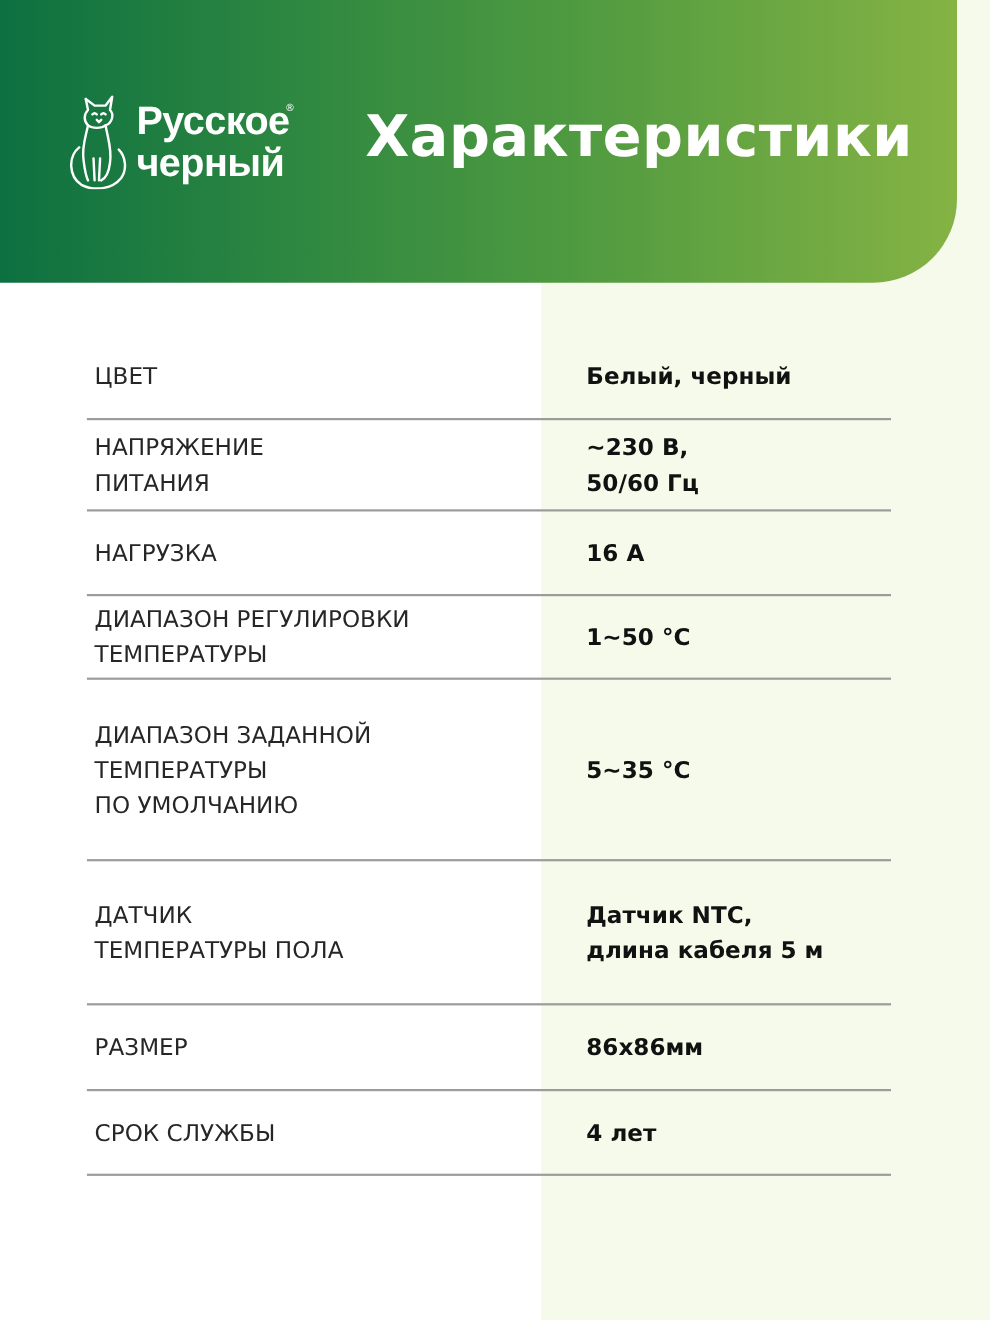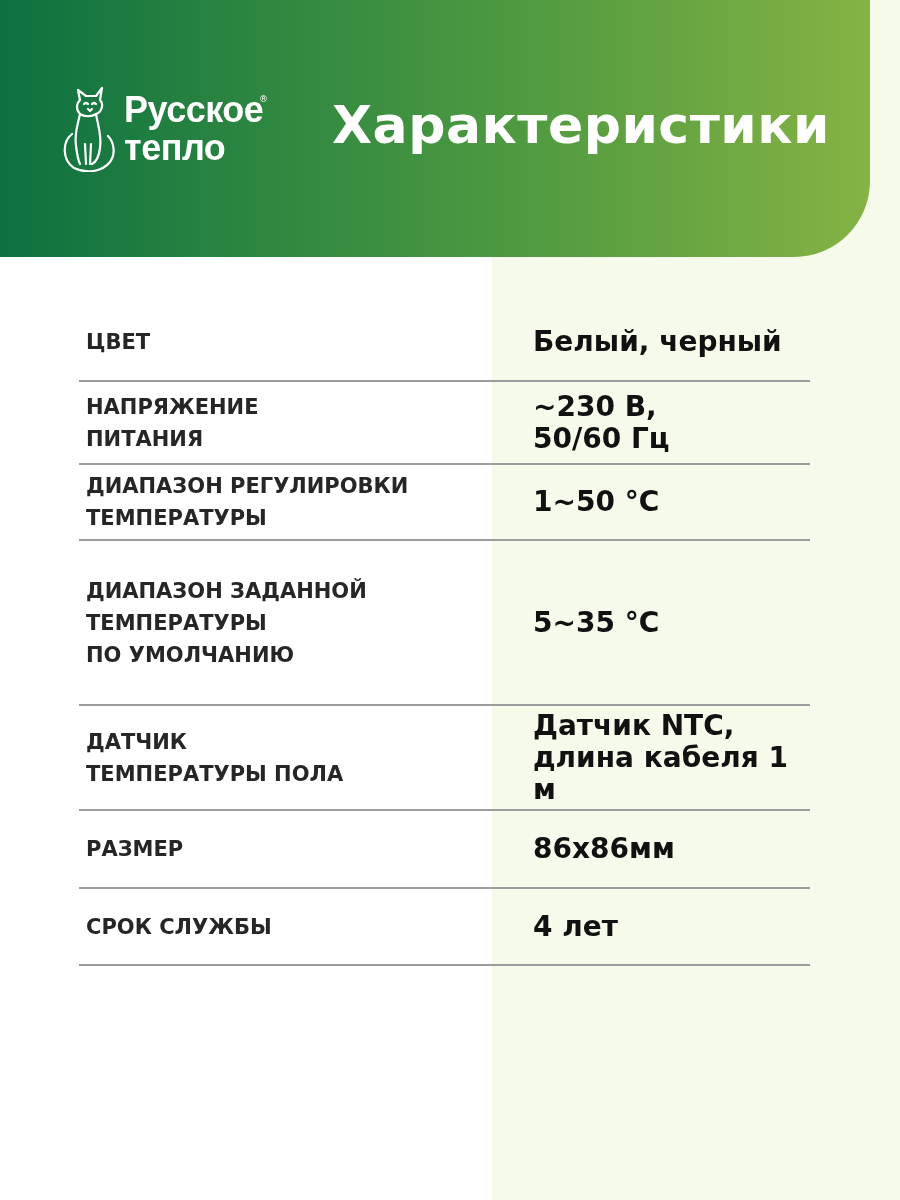--- a/index.html
+++ b/index.html
@@ -57,31 +57,31 @@
   .row {
     position: relative;
     display: flex;
     align-items: center;
     border-bottom: 2px solid #9c9c9c;
   }
   .row .label {
     width: 454px;
     padding-left: 7px;
     font-family: "DejaVu Sans", sans-serif;
-    font-weight: bold;
+    font-weight: normal;
     font-size: 21px;
     line-height: 32px;
     color: #262626;
     text-transform: uppercase;
     white-space: pre-line;
   }
   .row .value {
     flex: 1;
     font-family: "DejaVu Sans", sans-serif;
-    font-size: 28px;
+    font-size: 21px;
     line-height: 32px;
     color: #111111;
     font-weight: 600;
     white-space: pre-line;
   }
 </style>
 </head>
 <body>
 
 <div class="value-column-bg"></div>
@@ -95,52 +95,56 @@
       <path d="M38 30 C40 42 44 52 42 64 C41 72 38 78 34 80"></path>
       <path d="M26 20 q2 -2 4 0"></path>
       <path d="M34 20 q2 -2 4 0"></path>
       <path d="M30 25 l2 2 l2 -2"></path>
       <path d="M27 60 L28 80"></path>
       <path d="M33 60 L32 80"></path>
       <path d="M14 50 C4 58 4 76 16 84 C28 90 44 88 52 78 C58 70 56 58 50 52"></path>
     </svg>
     <span class="brand-line l1">Русское</span>
     <span class="reg">®</span>
-    <span class="brand-line l2">тепло</span>
+    <span class="brand-line l2">черный</span>
   </div>
   <div class="title">Характеристики</div>
 </div>
 
 <div class="specs">
   <div class="row" style="height:78px">
     <div class="label">Цвет</div>
     <div class="value">Белый, черный</div>
   </div>
   <div class="row" style="height:83px">
     <div class="label">Напряжение
 питания</div>
     <div class="value">~230 В,
 50/60 Гц</div>
   </div>
+  <div class="row" style="height:77px">
+    <div class="label">Нагрузка</div>
+    <div class="value">16 А</div>
+  </div>
   <div class="row" style="height:76px">
     <div class="label">Диапазон регулировки
 температуры</div>
     <div class="value">1~50 °C</div>
   </div>
   <div class="row" style="height:165px">
     <div class="label">Диапазон заданной
 температуры
 по умолчанию</div>
     <div class="value">5~35 °C</div>
   </div>
-  <div class="row" style="height:105px">
+  <div class="row" style="height:131px">
     <div class="label">Датчик
 температуры пола</div>
     <div class="value">Датчик NTC,
-длина кабеля 1 м</div>
+длина кабеля 5 м</div>
   </div>
   <div class="row" style="height:78px">
     <div class="label">Размер</div>
     <div class="value">86x86мм</div>
   </div>
   <div class="row" style="height:77px">
     <div class="label">Срок службы</div>
     <div class="value">4 лет</div>
   </div>
 </div>

